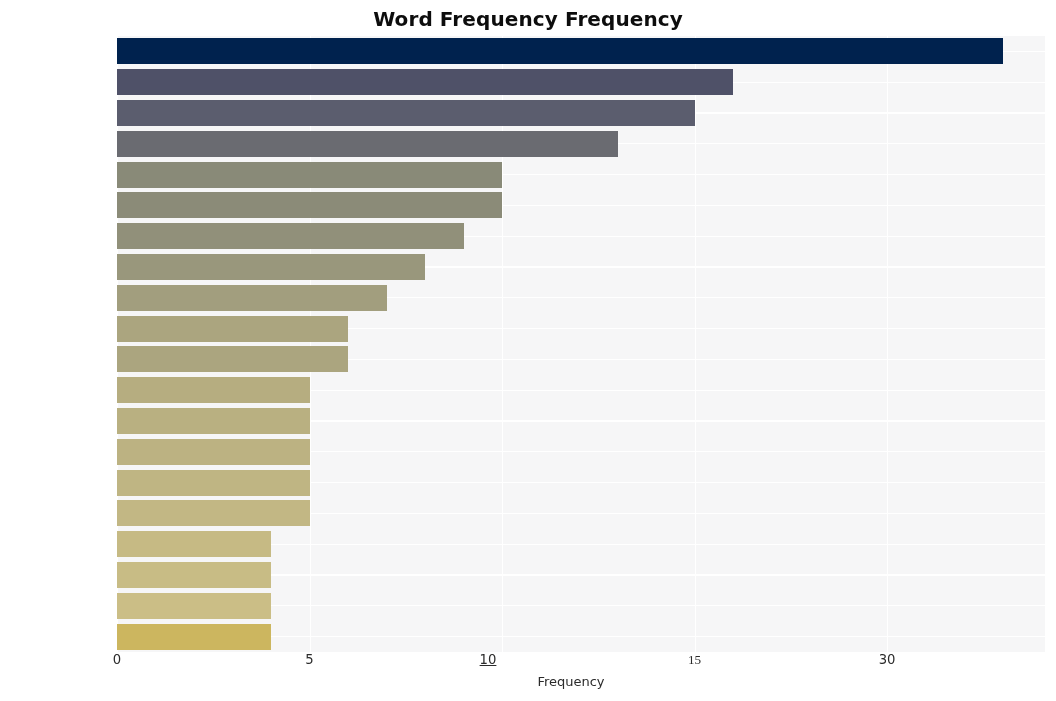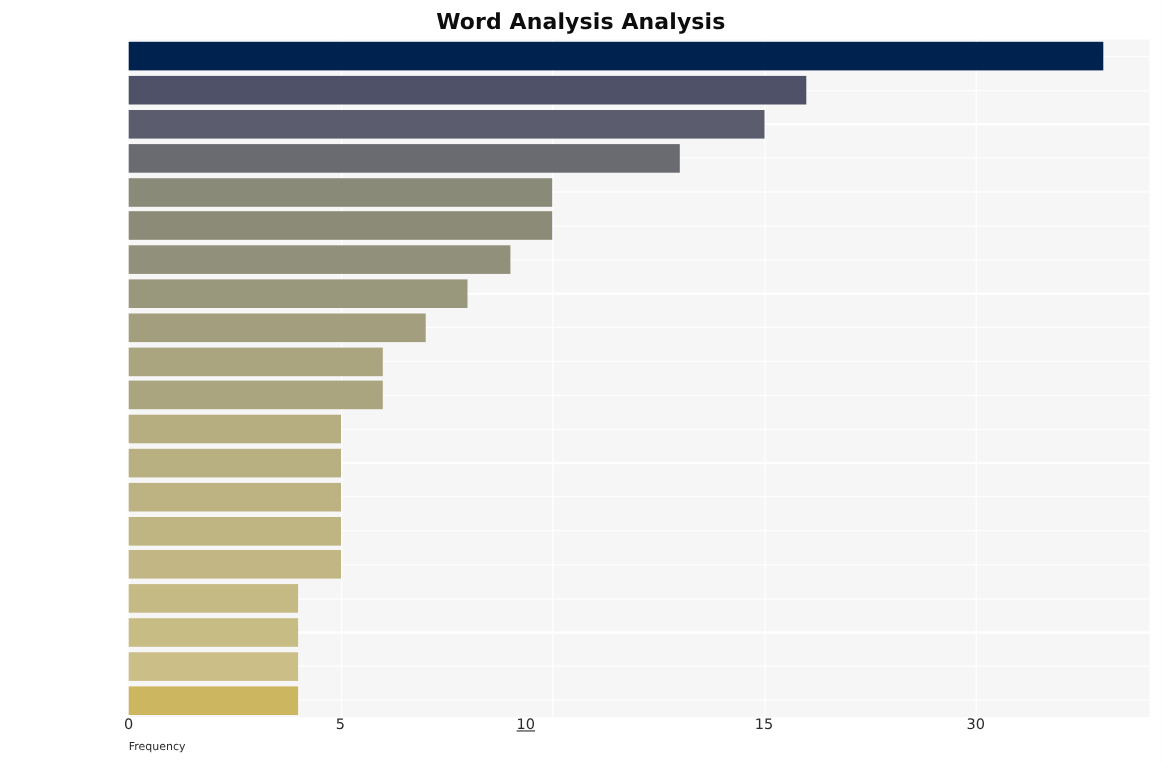--- a/index.html
+++ b/index.html
@@ -75,34 +75,34 @@
     position: absolute;
     top: 0;
     width: 60px;
     margin-left: -30px;
     text-align: center;
     font-size: 13.2px;
     color: #2b2b2b;
   }
   #xaxis-label {
     position: absolute;
-    left: 117px;
+    left: 107px;
     top: 674px;
     width: 928px;
-    text-align: left;
-    font-size: 10px;
+    text-align: center;
+    font-size: 13px;
     color: #2b2b2b;
   }
 </style>
 </head>
 <body>
 
 <div id="figure">
 
-  <div id="chart-title">Word Analysis Analysis</div>
+  <div id="chart-title">Word Frequency Frequency</div>
 
   <div id="plot-area">
     <div id="grid-layer">
         <div class="vgrid" style="left: 0px; background: rgb(255, 255, 255);"></div>
         <div class="vgrid" style="left: 192.531px; background: rgb(255, 255, 255);"></div>
         <div class="vgrid" style="left: 385.062px; background: rgb(255, 255, 255);"></div>
         <div class="vgrid" style="left: 577.593px; background: rgb(255, 255, 255);"></div>
         <div class="vgrid" style="left: 770.124px; background: rgb(255, 255, 255);"></div>
         <div class="hgrid" style="top: 14.75px; background: rgb(255, 255, 255);"></div>
         <div class="hgrid" style="top: 45.55px; background: rgb(255, 255, 255);"></div>
@@ -147,20 +147,20 @@
         <div class="bar" title="improve: 4" style="left: 0px; top: 556.8px; width: 154.025px; background: rgb(203, 190, 134);"></div>
         <div class="bar" title="ability: 4" style="left: 0px; top: 587.6px; width: 154.025px; background: rgb(204, 182, 95);"></div>
       </div>
   </div>
 
   <div id="ylabels"></div>
 
   <div id="xticks">
       <div class="xtick" style="left: 117px;">0</div>
       <div class="xtick" style="left: 309.531px;">5</div>
-      <div class="xtick" style="left: 478px; text-decoration: underline;">10</div>
-      <div class="xtick" style="left: 694.593px;">15</div>
+      <div class="xtick" style="left: 488px; text-decoration: underline;">10</div>
+      <div class="xtick" style="left: 694.593px; font-family: Liberation Serif, serif;">15</div>
       <div class="xtick" style="left: 887.124px;">30</div>
     </div>
 
   <div id="xaxis-label">Frequency</div>
 
 </div>
 
 </body></html>

